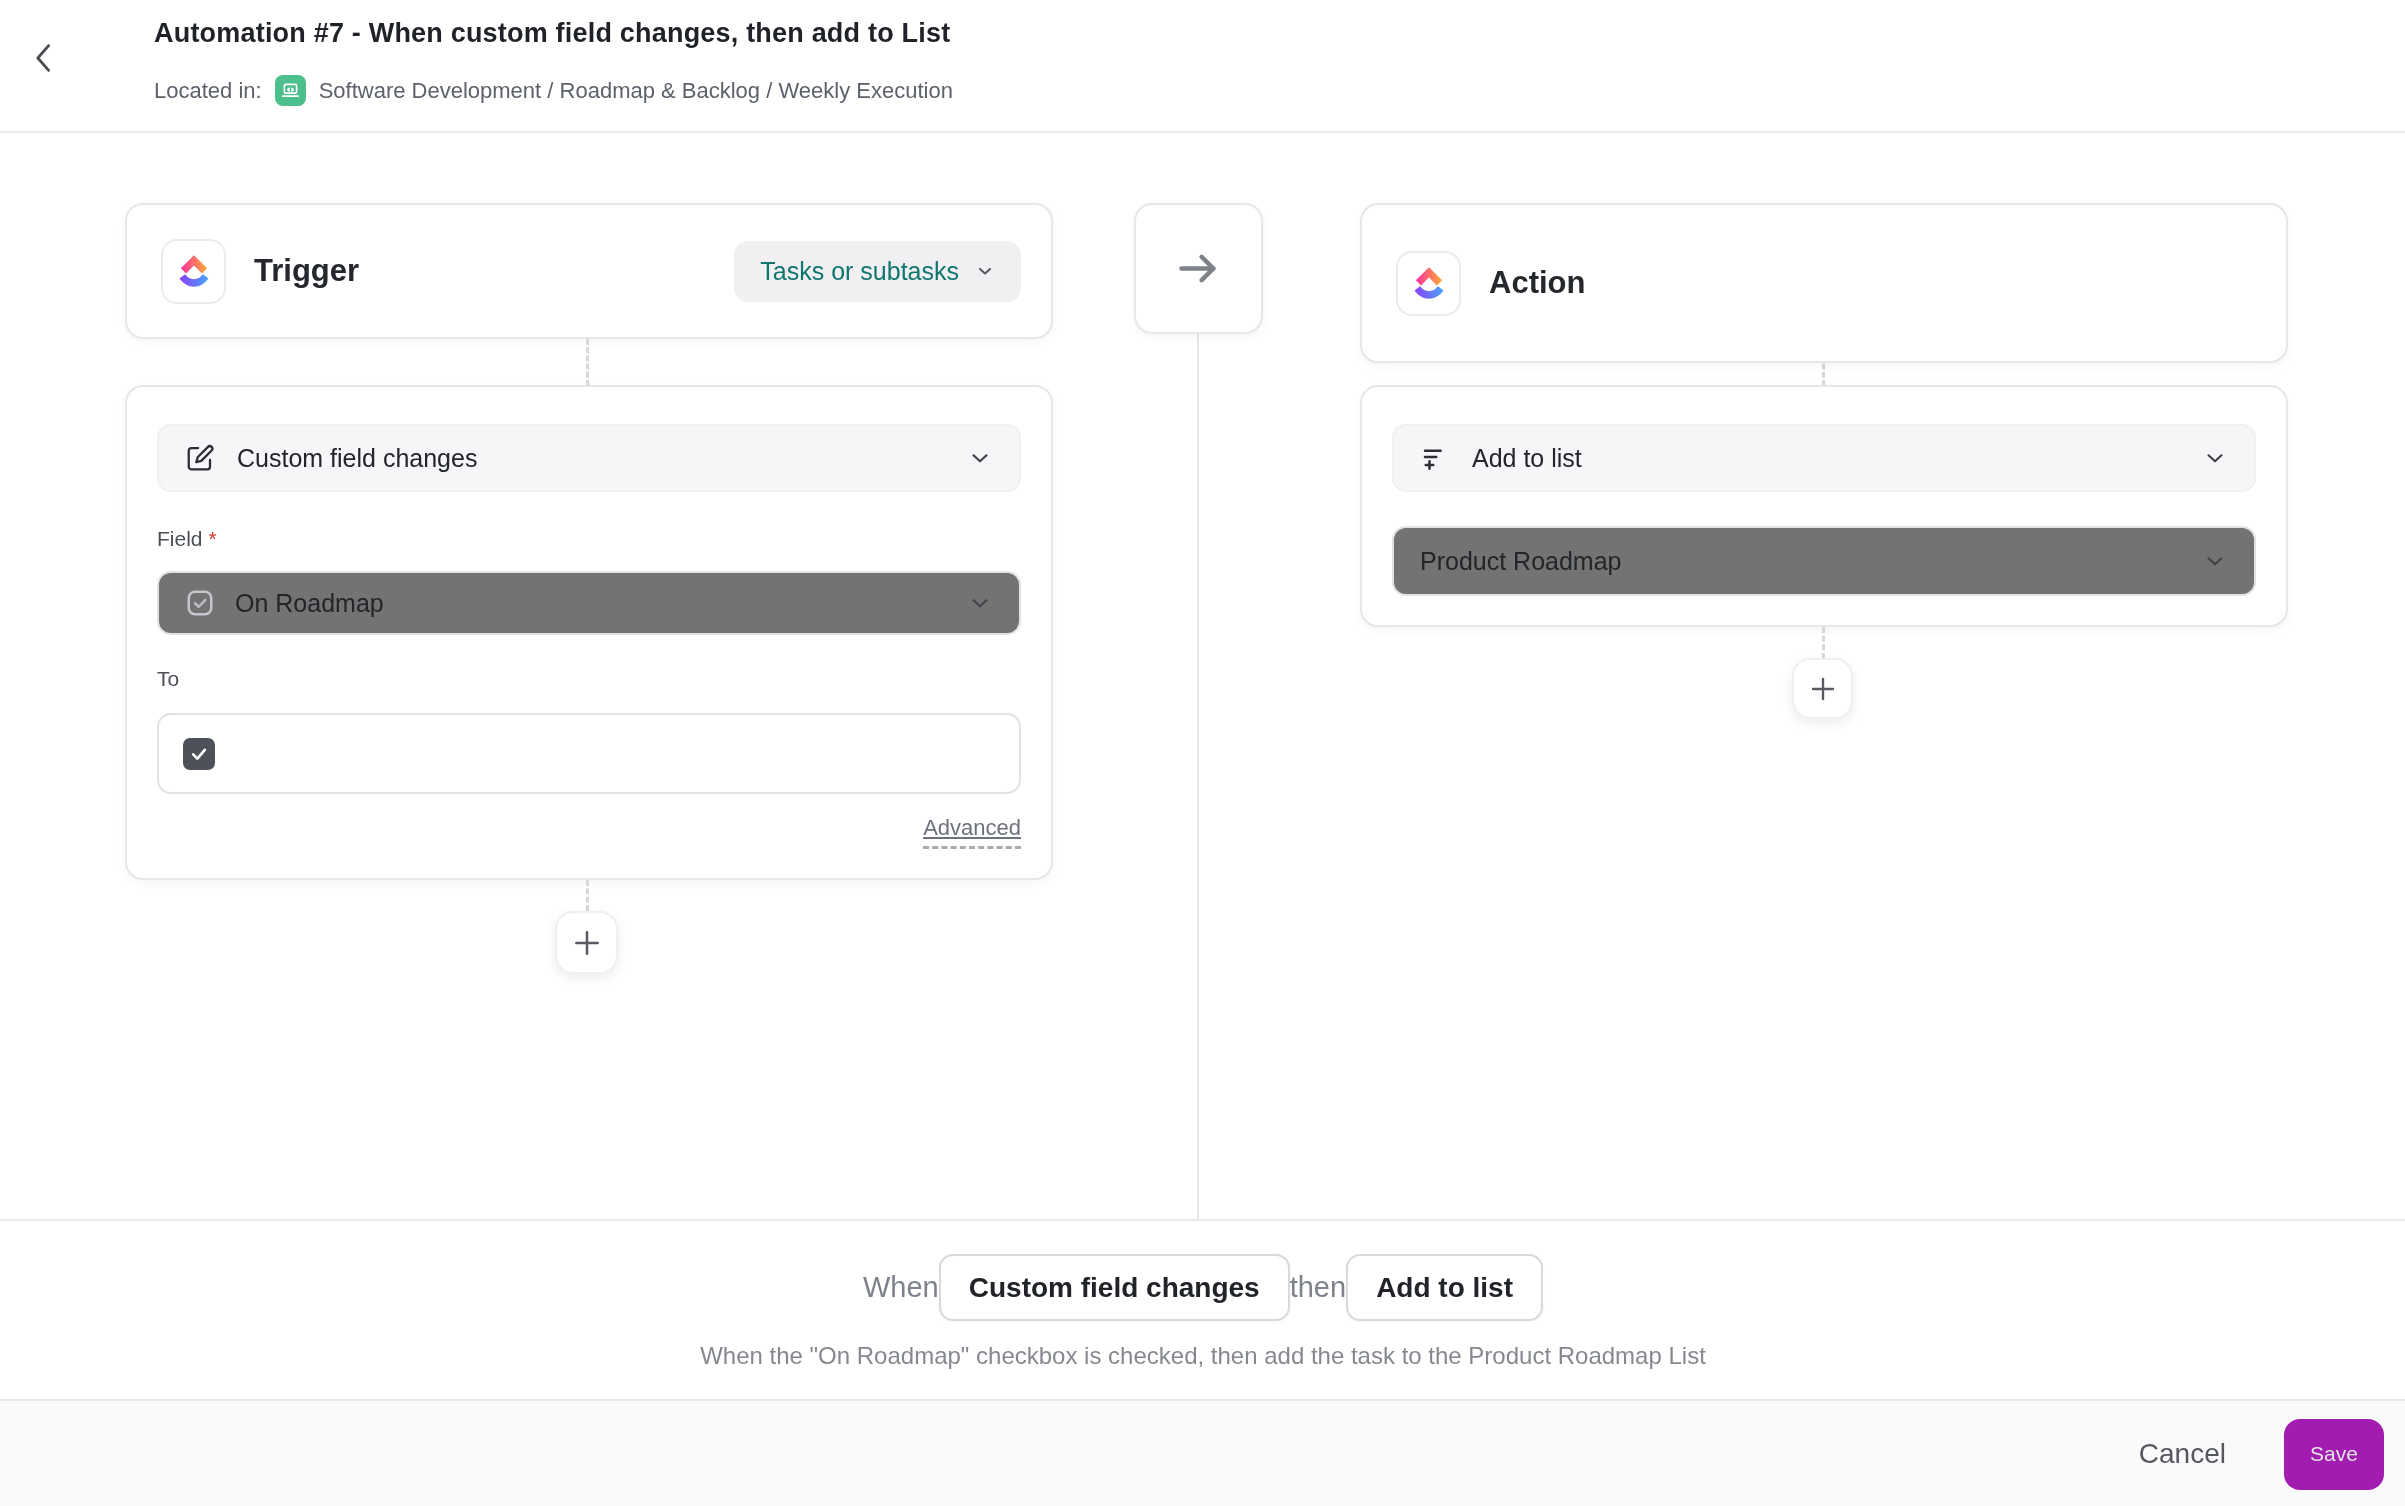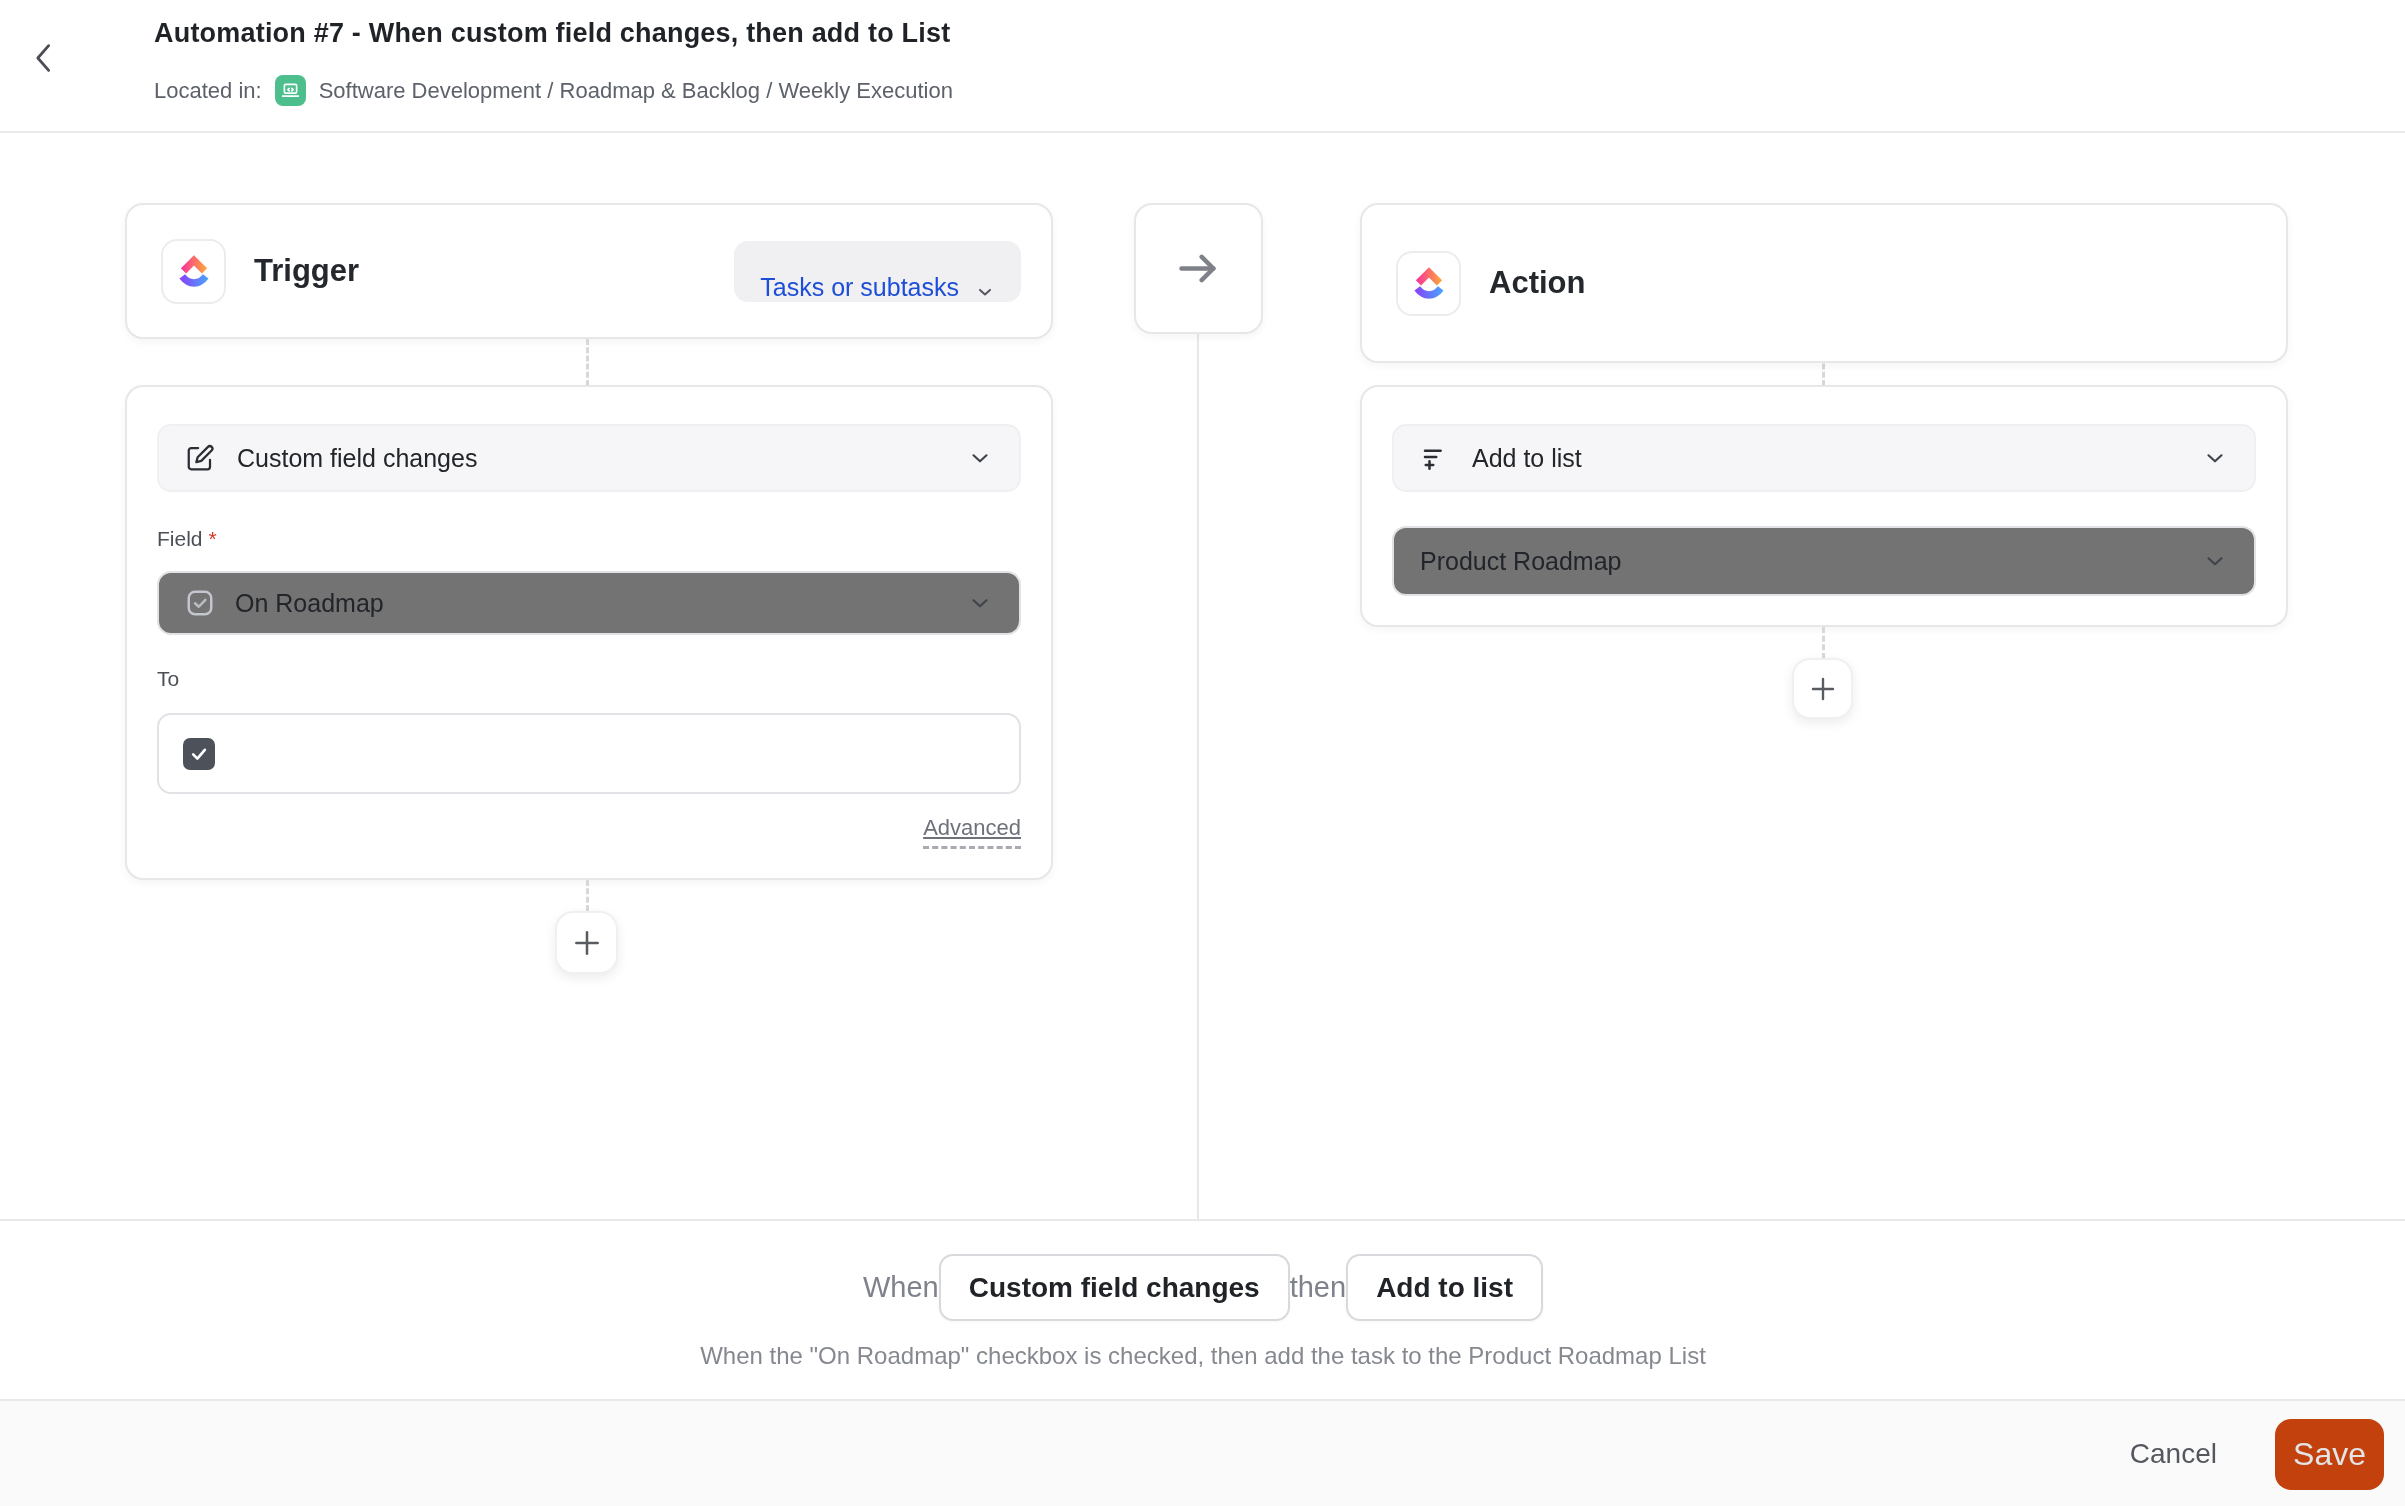--- a/index.html
+++ b/index.html
@@ -19,21 +19,21 @@
   .hbtn { display:flex; align-items:center; gap:13px; font-size:26px; color:#4e525a; cursor:pointer; }
   .icon-btn { width:48px; height:48px; display:flex; align-items:center; justify-content:center; cursor:pointer; border-radius:10px; }
 
   
   .divider-v { position:absolute; left:1197px; top:334px; width:2px; height:887px; background:#e7e7ea; }
   .divider-h { position:absolute; left:0; right:0; top:1219px; height:2px; background:#e9e9ec; }
   .card { position:absolute; background:#fff; border:2px solid #e7e7ea; border-radius:18px; box-shadow:0 3px 8px rgba(0,0,0,.045); }
   .section-card { display:flex; align-items:center; padding:0 30px 0 34px; gap:28px; }
   .logo-box { width:65px; height:65px; border-radius:16px; border:2px solid #ececef; display:flex; align-items:center; justify-content:center; background:#fff; flex:0 0 auto; }
   .section-title { font-size:31px; font-weight:600; color:#24272c; }
-  .scope-pill { margin-left:auto; height:61px; background:#f0f0f2; border-radius:14px; display:flex; align-items:flex-end; gap:16px; padding:0 26px; font-size:25px; color:#1d4ed8; cursor:pointer; }
+  .scope-pill { margin-left:auto; height:61px; background:#f0f0f2; border-radius:14px; display:flex; align-items:center; gap:16px; padding:0 26px; font-size:25px; color:#0f766e; cursor:pointer; }
   .arrow-card { display:flex; align-items:center; justify-content:center; }
   .vdash { position:absolute; width:0; border-left:3px dashed #d8d8dc; }
 
   .select { position:absolute; display:flex; align-items:center; border-radius:14px; padding:0 26px; gap:22px; font-size:25px; color:#222529; cursor:pointer; }
   .select.gray { background:#f6f6f8; border:2px solid #f0f0f2; font-weight:500; }
   .select.white { background:#737373; border:2px solid #e2e2e6; }
   .select .chev { margin-left:auto; display:flex; }
   .mini-label { position:absolute; font-size:21px; color:#4b4f57; }
   .req { color:#d8382b; margin-left:6px; }
   .to-input { position:absolute; border:2px solid #e2e2e6; border-radius:14px; background:#fff; display:flex; align-items:center; padding:0 24px; cursor:text; }
@@ -43,21 +43,21 @@
 
   
   .summary-row { position:absolute; top:1253px; left:0; width:100%; height:69px; display:flex; justify-content:center; align-items:center; gap:0; }
   .joiner { font-size:29px; color:#7e828a; }
   .chip { height:67px; padding:0 28px; border:2px solid #d9d9dd; border-radius:14px; background:#fff; display:flex; align-items:center; font-size:28px; font-weight:600; color:#202327; box-shadow:0 1px 3px rgba(0,0,0,.04); cursor:pointer; }
   .summary-desc { position:absolute; top:1342px; left:0; width:100%; text-align:center; font-size:24px; color:#85898f; }
 
   
   .footer { position:absolute; left:0; right:0; top:1399px; height:108px; background:#fafafb; border-top:2px solid #e9e9eb; display:flex; align-items:center; justify-content:flex-end; gap:58px; padding-right:22px; }
   .cancel-btn { font-size:28px; color:#54575e; cursor:pointer; }
-  .save-btn { width:109px; height:71px; border-radius:16px; background:#c2410c; color:#e3e4e6; font-size:32px; font-weight:500; display:flex; align-items:center; justify-content:center; cursor:not-allowed; }
+  .save-btn { width:100px; height:71px; border-radius:16px; background:#a21caf; color:#e3e4e6; font-size:21px; font-weight:500; display:flex; align-items:center; justify-content:center; cursor:not-allowed; }
 </style>
 </head>
 <body>
 
 <svg width="0" height="0" style="position:absolute">
   <defs>
     <linearGradient id="cu-top" x1="0" y1="0" x2="1" y2="0">
       <stop offset="0" stop-color="#fb2fa0"></stop>
         <stop offset="1" stop-color="#fcab36"></stop>
     </linearGradient>

